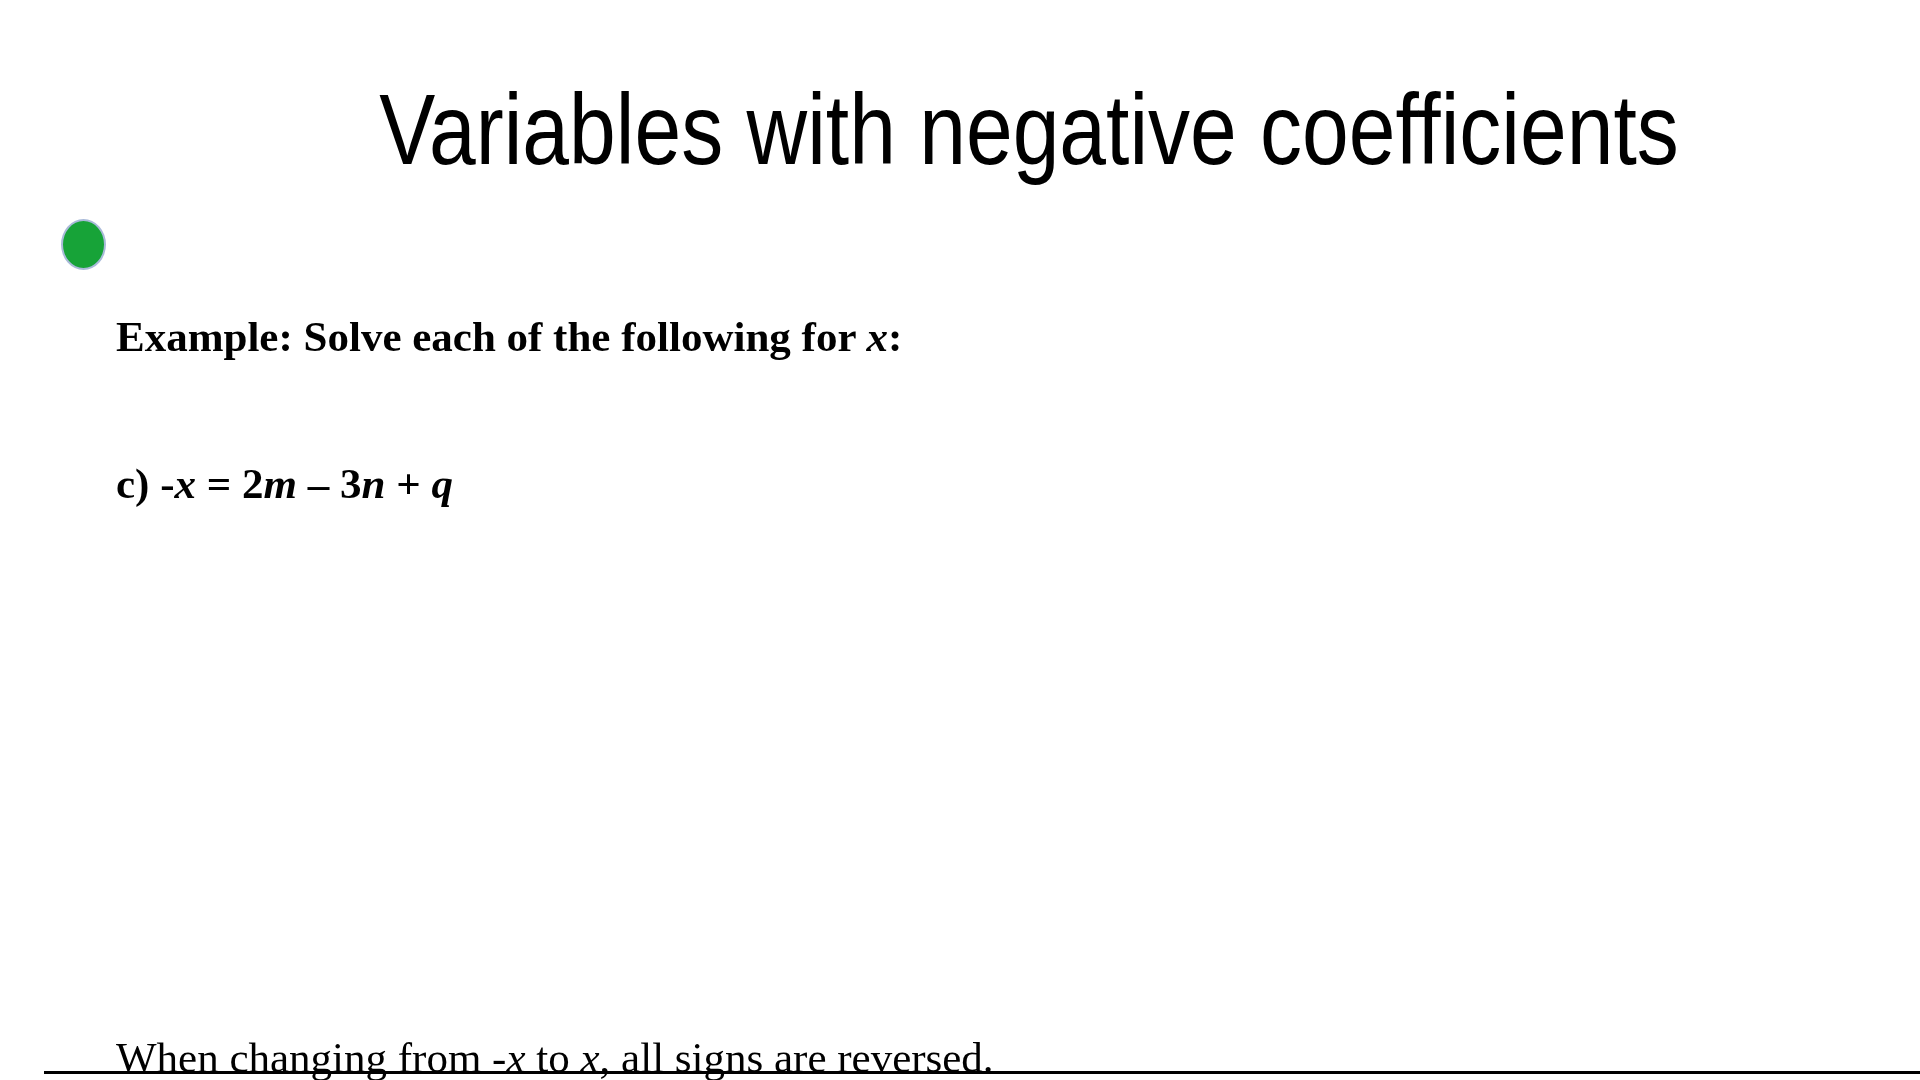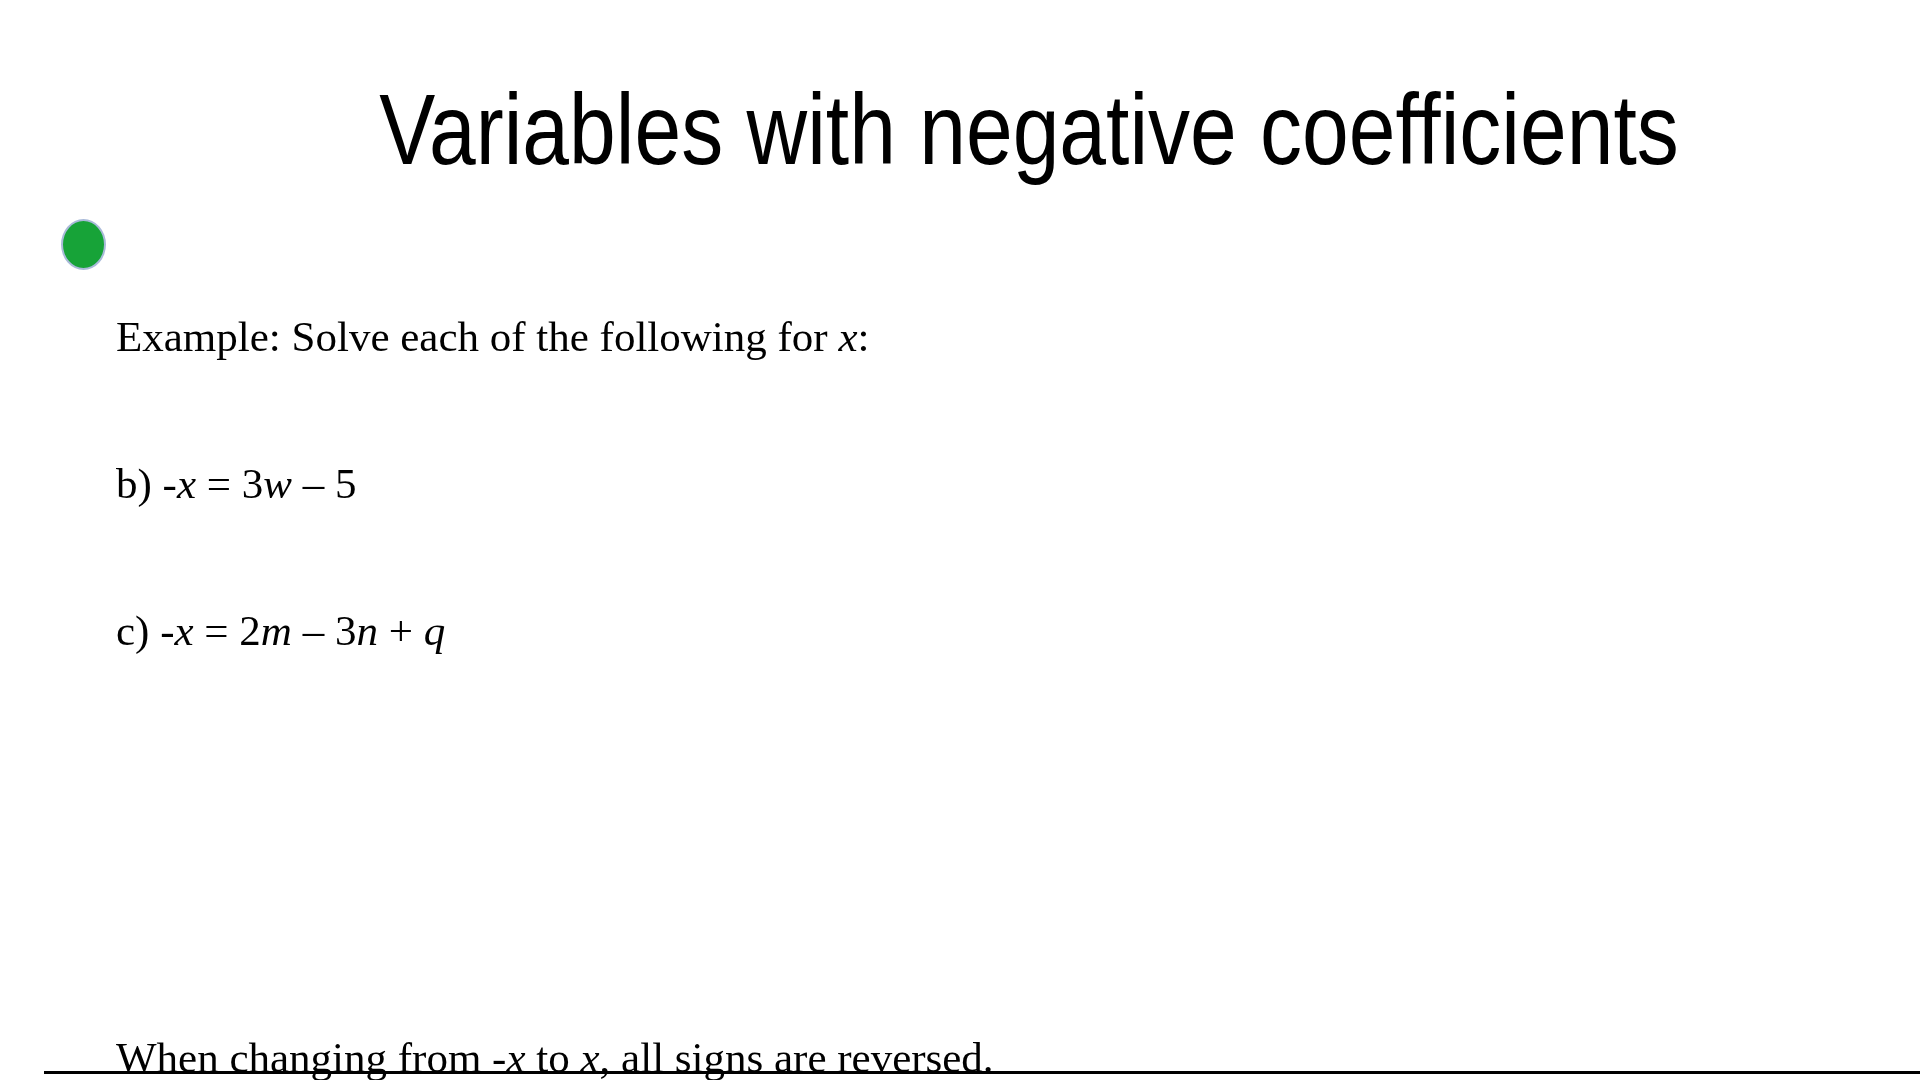--- a/index.html
+++ b/index.html
@@ -42,37 +42,36 @@
     background: #17a338;
     border: 2px solid #a9bad9;
   }
   
   .block {
     position: absolute; left: 72px;
     font-size: 43px; line-height: 49px; color: #000;
     white-space: pre;
   }
   .block p { margin: 0; height: 49px; }
-  .block-problems { top: 214px; }
+  .block-problems { top: 214px; font-weight: bold; }
   .block-answers  { top: 456px; }
   .block-notes    { top: 935px; }
   i { font-style: italic; }
 </style>
 </head>
 <body>
 
 <div class="slide" style="background: rgb(255, 255, 255); margin-left: 44px;">
 
   <div class="slide-title">Variables with negative coefficients</div>
 
   <span class="bullet" style="background: rgb(23, 163, 56); border-color: rgb(169, 186, 217);"></span>
 
   <div class="block block-problems">
     <p>Example: Solve each of the following for <i>x</i>:</p>
-    <p>b) -<i>x</i> = 3<i>w</i> – 5</p>
     <p>c) -<i>x</i> = 2<i>m</i> – 3<i>n</i> + <i>q</i></p>
   </div>
 
 
   <div class="block block-notes">
     <p>When changing from -<i>x</i> to <i>x</i>, all signs are reversed.</p>
     
   </div>
 
   <div class="edge-right" style="background: rgb(0, 0, 0);"></div>

